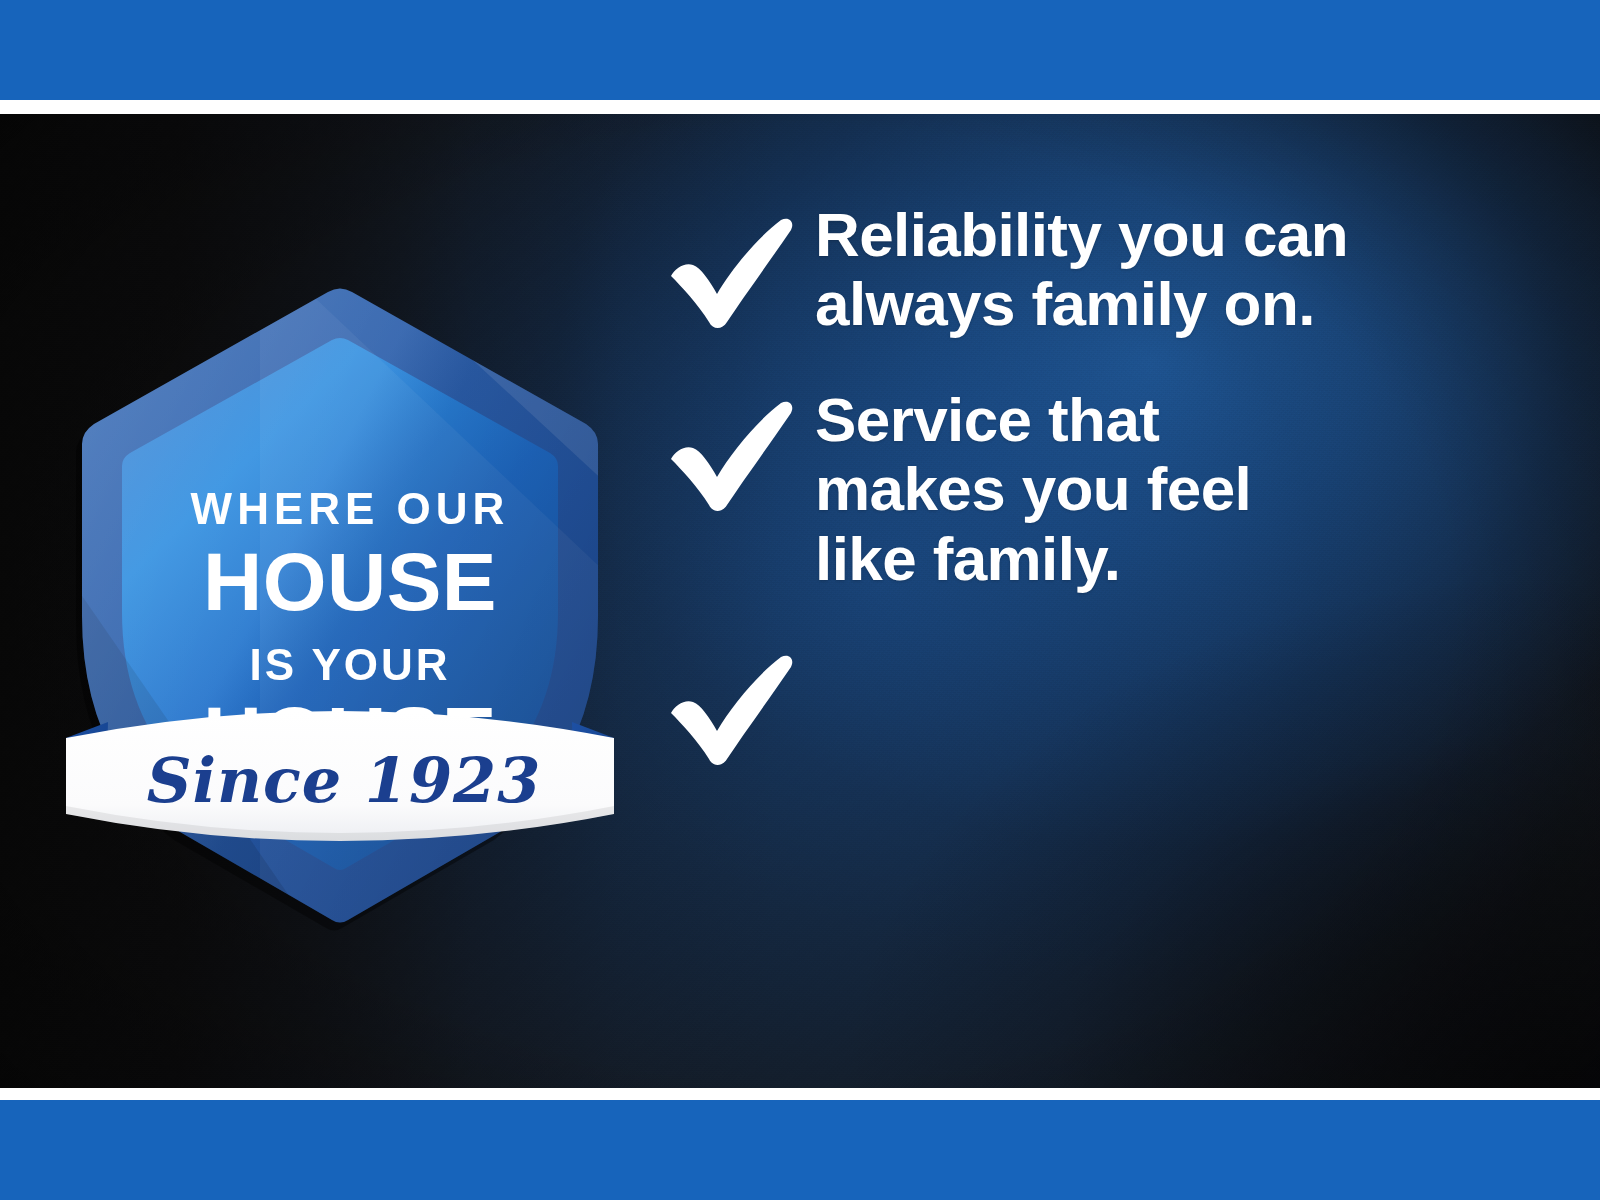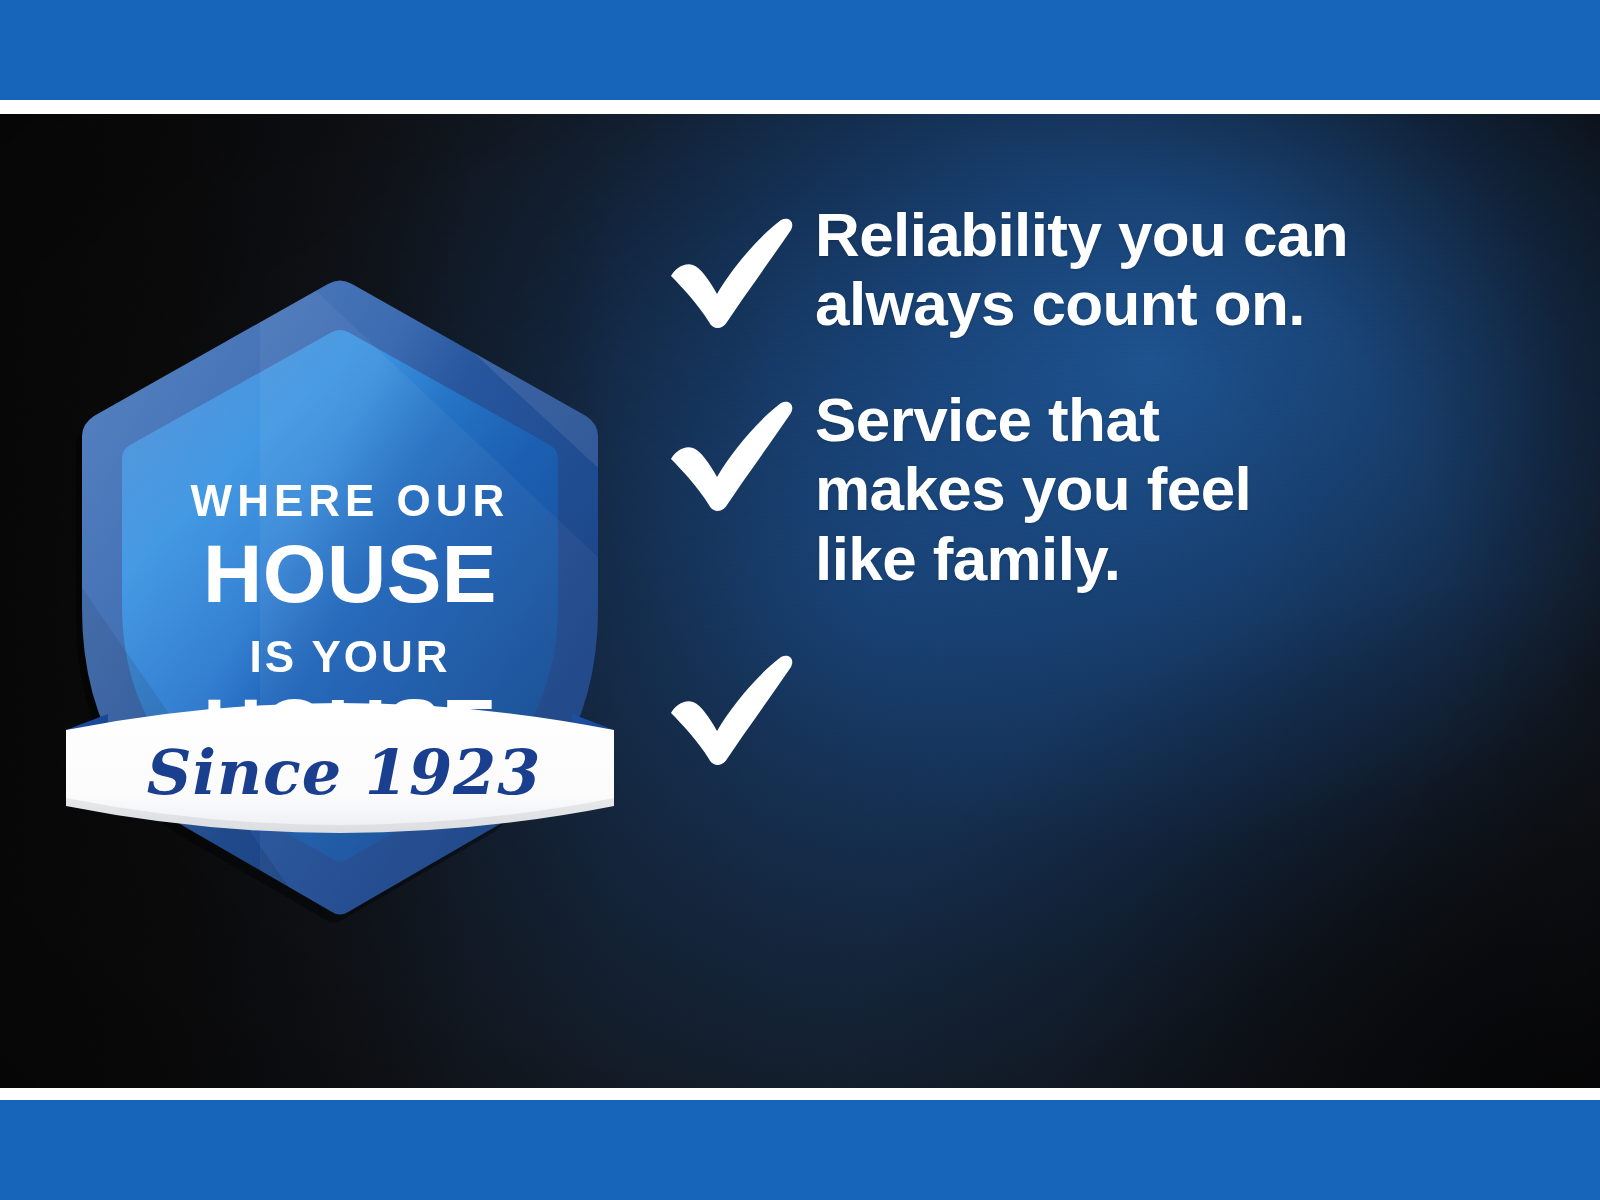--- a/index.html
+++ b/index.html
@@ -94,21 +94,21 @@
       repeating-linear-gradient(0deg,   rgba(255,255,255,0.055) 0 1px, rgba(0,0,0,0.055) 1px 2px),
       repeating-linear-gradient(90deg,  rgba(255,255,255,0.045) 0 1px, rgba(0,0,0,0.045) 1px 2px),
       repeating-linear-gradient(37deg,  rgba(255,255,255,0.035) 0 1px, rgba(0,0,0,0.030) 1px 3px),
       repeating-linear-gradient(129deg, rgba(255,255,255,0.030) 0 1px, rgba(0,0,0,0.035) 1px 3px);
     mix-blend-mode:overlay;
   }
 
   
   #badge {
     position:absolute;
-    left:60px; top:164px;
+    left:60px; top:172px;
     width:560px; height:640px;
   }
   #badge svg { display:block; width:100%; height:100%; overflow:visible; }
 
   .badge-line {
     fill:#ffffff;
     font-family:"Liberation Sans", sans-serif;
     font-weight:bold;
     text-anchor:middle;
   }
@@ -251,21 +251,21 @@
       <div class="bullet bullet-1">
         <div class="check-wrap">
           <svg viewBox="0 0 132 112" xmlns="http://www.w3.org/2000/svg">
             <path d="M6,58 C10,50 20,44 28,47 C36,50 44,62 52,76
                      C66,52 92,20 116,2 C124,-2 130,4 126,12
                      C104,44 78,80 62,104 C57,112 48,112 44,104
                      C33,86 16,68 6,58 Z" fill="#ffffff"></path>
           </svg>
         </div>
         <div class="bullet-text">Reliability you can
-always count on.</div>
+always family on.</div>
       </div>
 
       <div class="bullet bullet-2">
         <div class="check-wrap">
           <svg viewBox="0 0 132 112" xmlns="http://www.w3.org/2000/svg">
             <path d="M6,58 C10,50 20,44 28,47 C36,50 44,62 52,76
                      C66,52 92,20 116,2 C124,-2 130,4 126,12
                      C104,44 78,80 62,104 C57,112 48,112 44,104
                      C33,86 16,68 6,58 Z" fill="#ffffff"></path>
           </svg>

